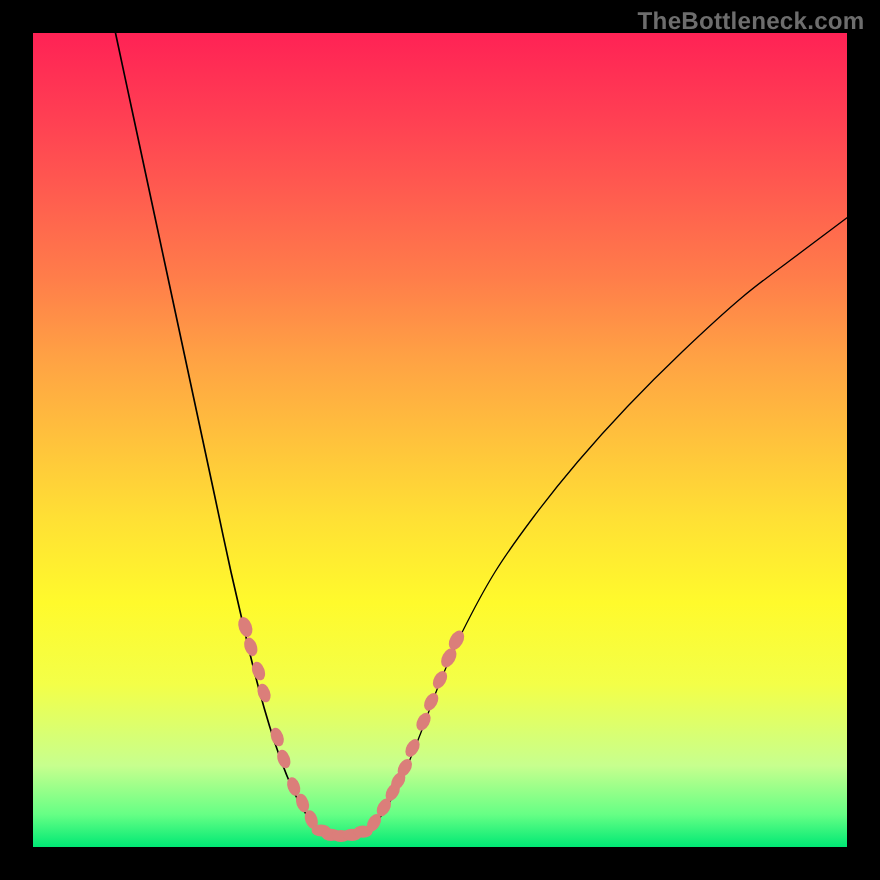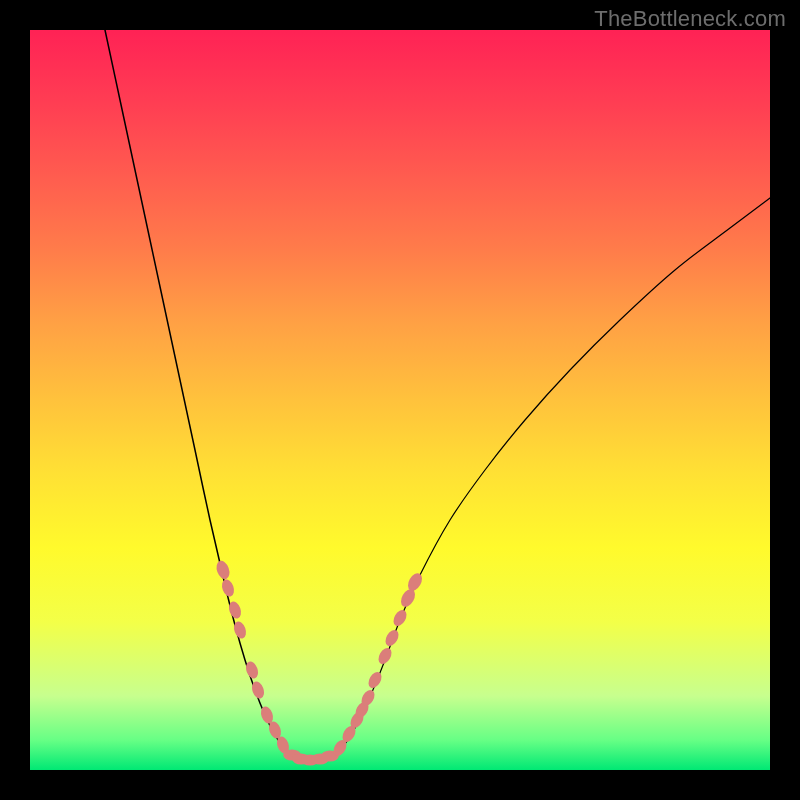--- a/index.html
+++ b/index.html
@@ -16,21 +16,21 @@
     width: 800px;
     height: 800px;
     background: #000;
   }
   .attribution {
     position: absolute;
     top: 6px;
     right: 14px;
     color: #6d6d6d;
     font-size: 22px;
-    font-weight: normal;
+    font-weight: bold;
     letter-spacing: 0.2px;
     z-index: 50;
   }
   .plot-area {
     position: absolute;
     left: 30px;
     top: 30px;
     width: 740px;
     height: 740px;
     

